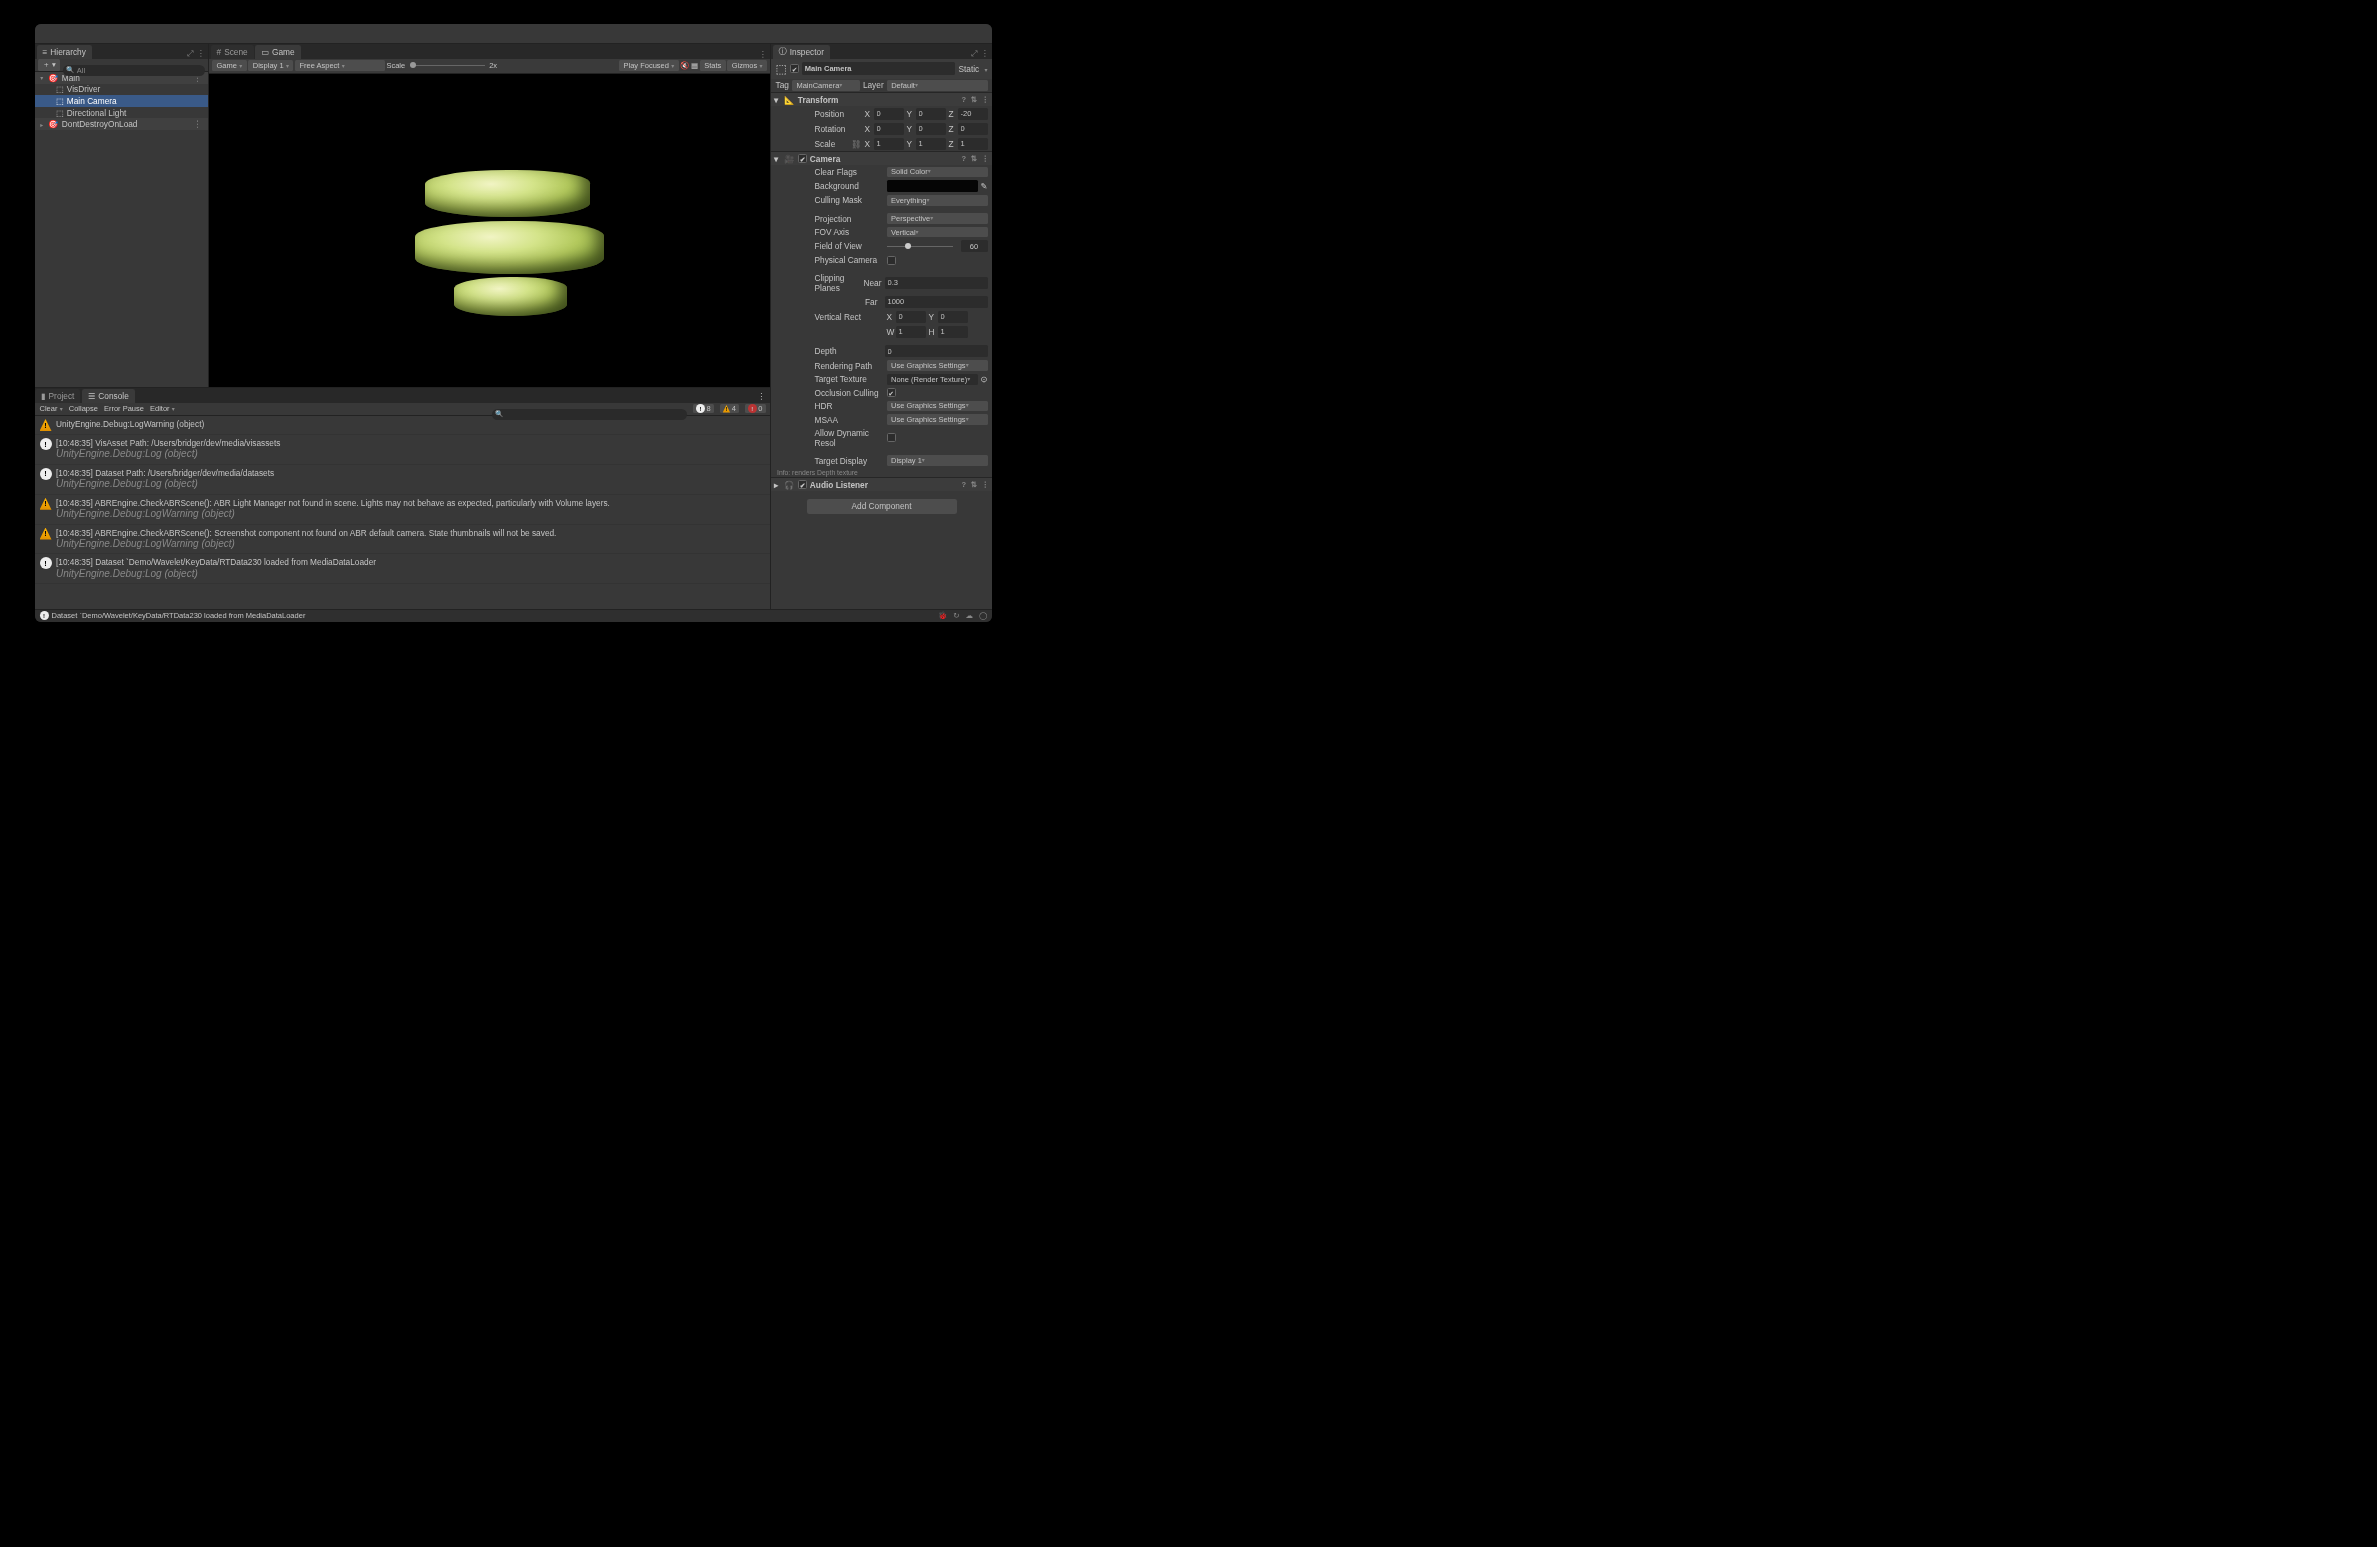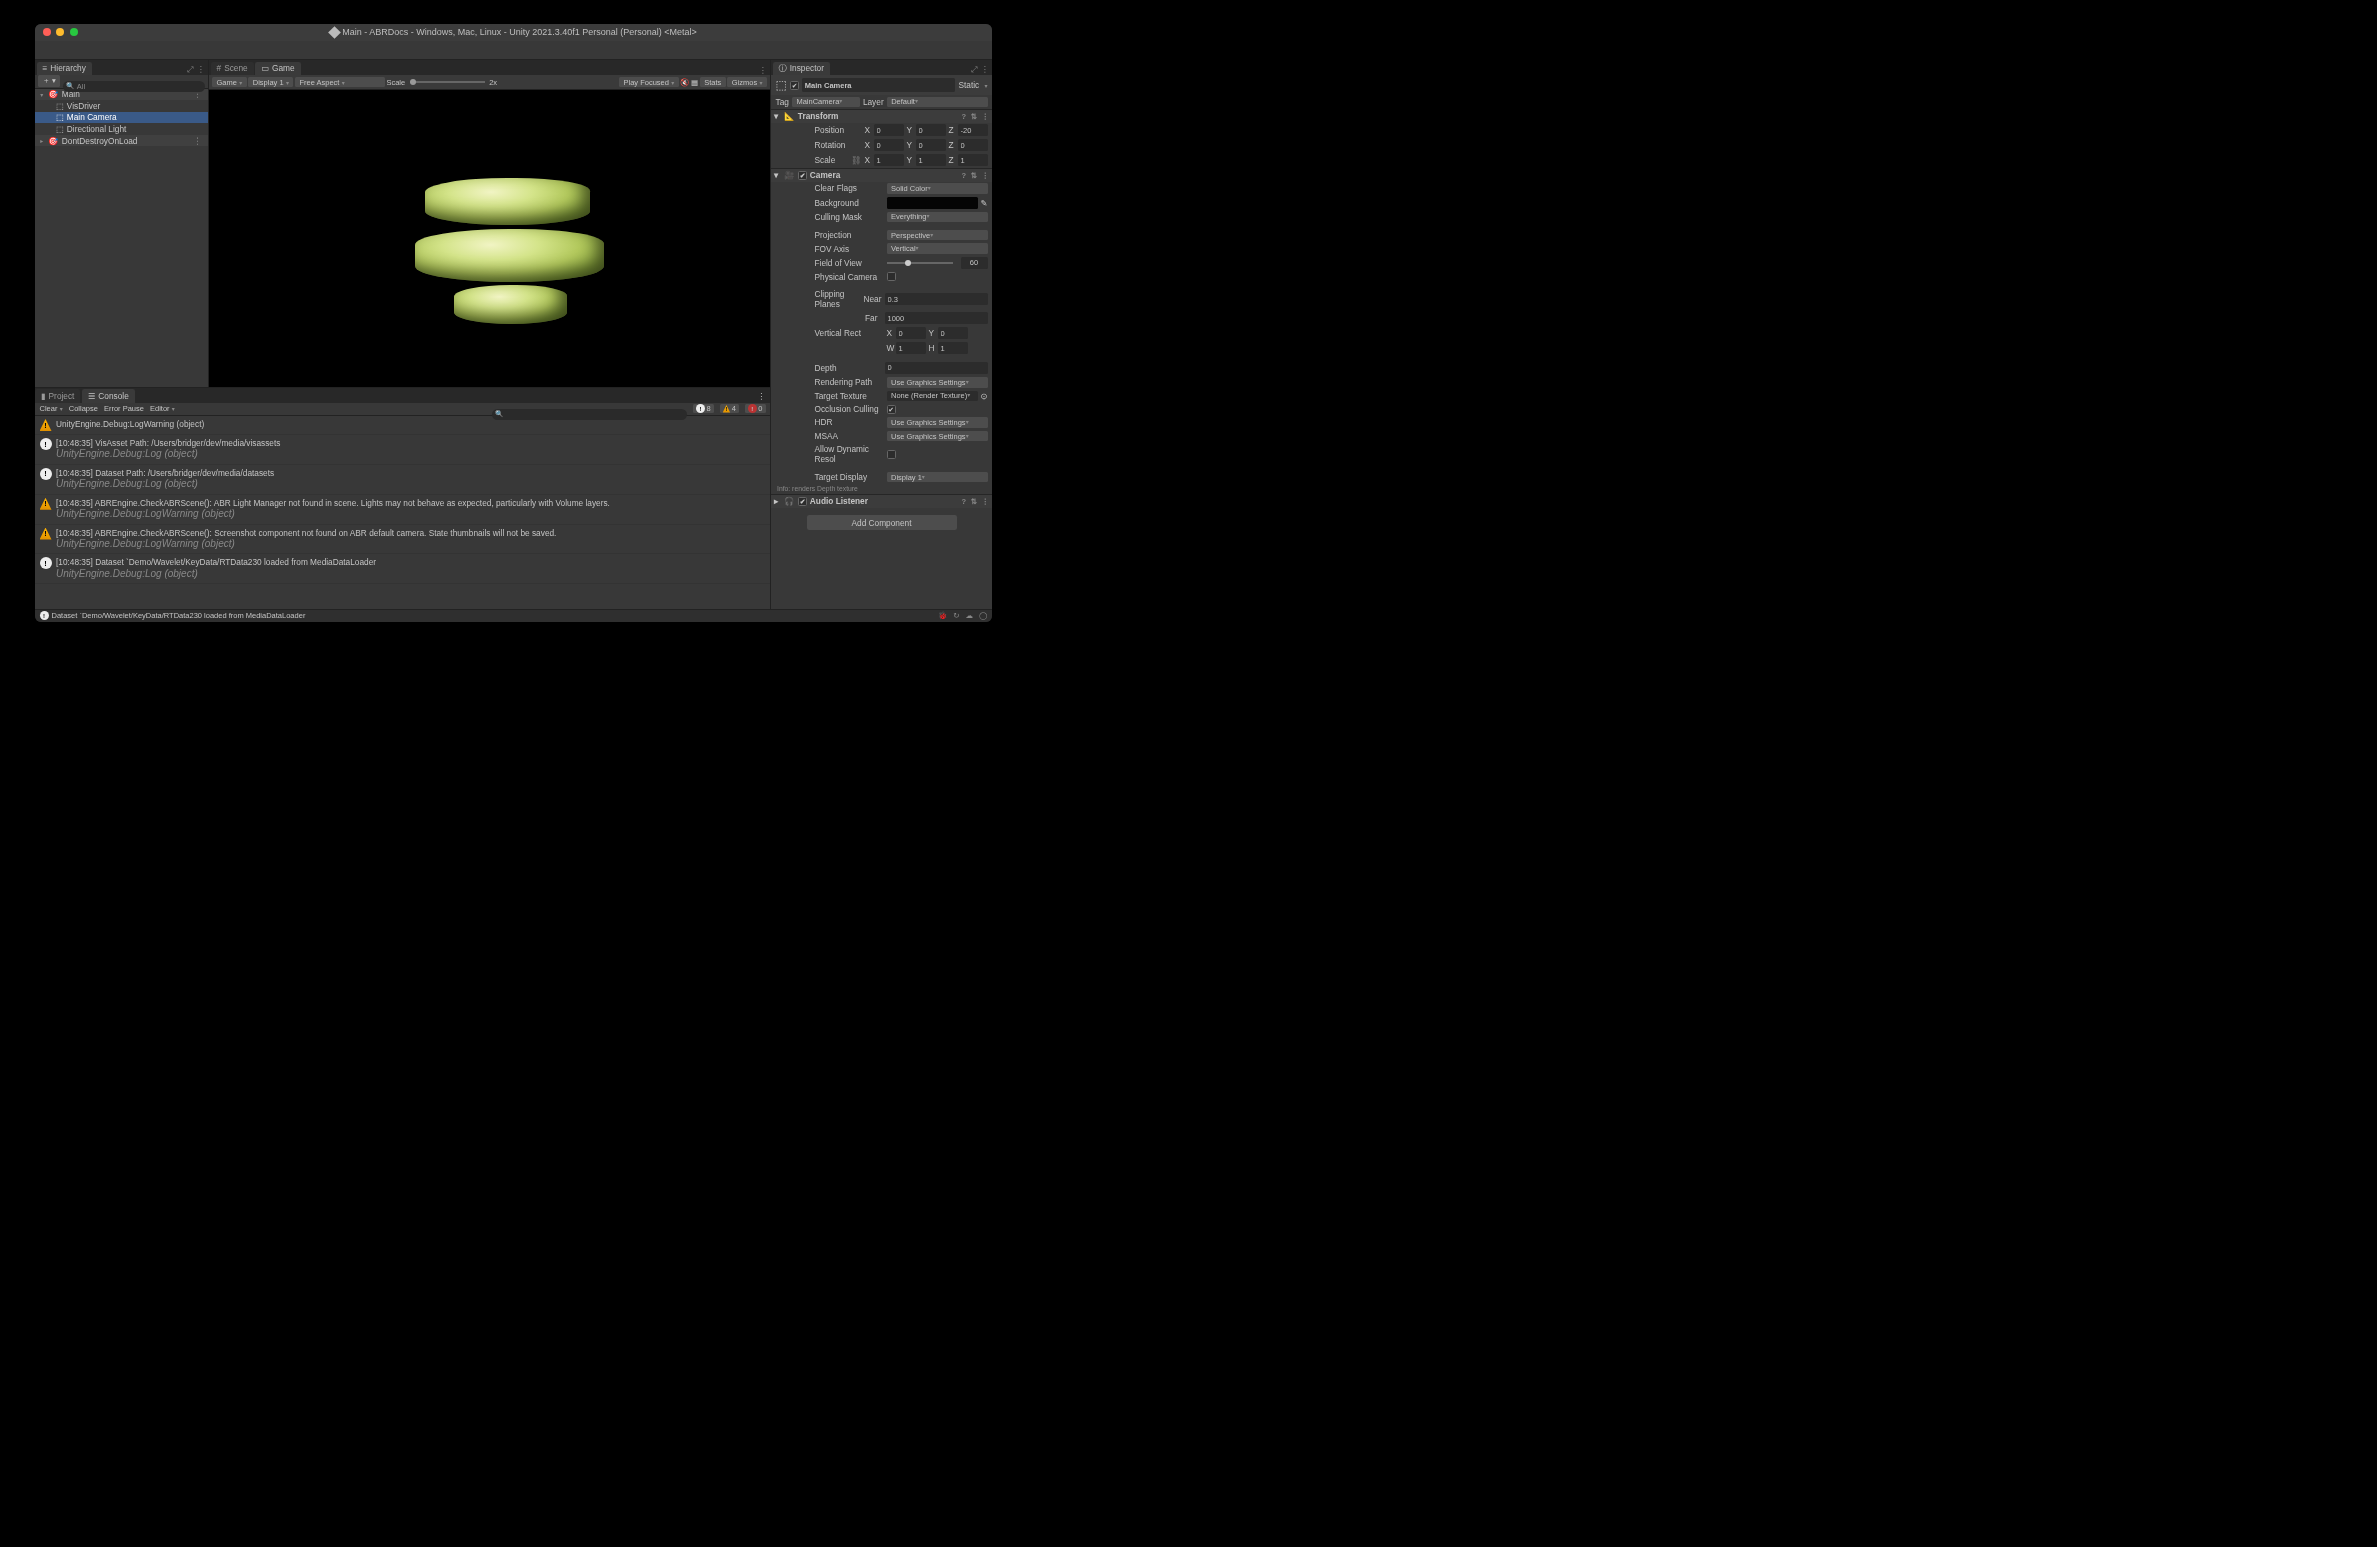--- a/index.html
+++ b/index.html
@@ -120,31 +120,20 @@
   .statusbar { height:13.5px; background:#2f2f2f; border-top:0.8px solid #222; display:flex; align-items:center; padding:0 4.5px; gap:3px; font-size:7.5px;}
   .statusbar .right{margin-left:auto; display:flex; gap:6px; color:#888;}
   svg.icon { width:9px;height:9px;fill:#aaa; }
   .pbtn-play { color:#6fb8ff; }
 </style>
 </head>
 <body>
 
 <div class="window">
 
-  <div class="titlebar">
-    <div class="traffic">
-      <span class="tred"></span>
-      <span class="tyel"></span>
-      <span class="tgrn"></span>
-    </div>
-    <div class="title">
-      <span class="unity-icon"></span>
-      <span>Main - ABRDocs - Windows, Mac, Linux - Unity 2021.3.40f1 Personal (Personal) &lt;Metal&gt;</span>
-    </div>
-  </div>
 
   <div class="toolbar">
     <div class="toolbar-left">
       <button class="btn dd-arrow">
         <svg class="icon" viewBox="0 0 24 24">
             <circle cx="12" cy="8" r="4"></circle>
             <path d="M4 20c0-4 16-4 16 0"></path>
           </svg>
         <span>BH</span>
       </button>

